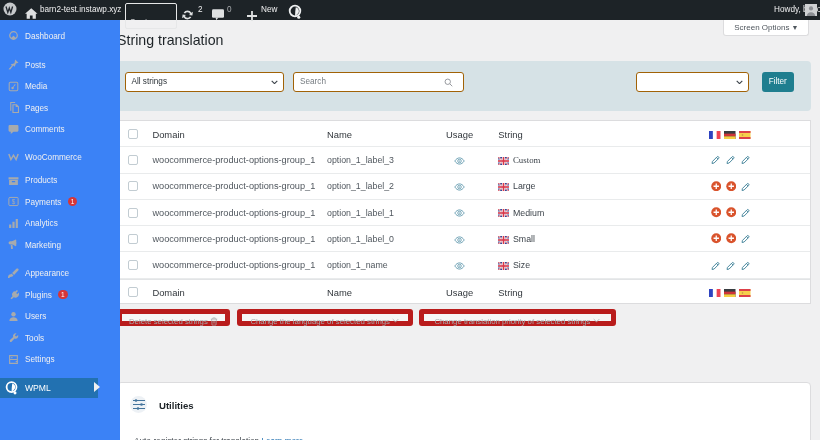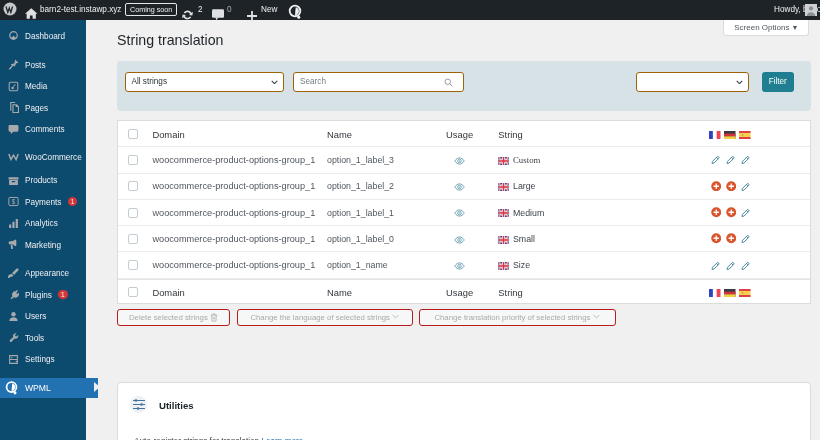--- a/index.html
+++ b/index.html
@@ -4,21 +4,21 @@
 <style>
 * { margin:0; padding:0; box-sizing:border-box; }
 html,body { width:820px; height:440px; overflow:hidden; }
 body { font-family:"Liberation Sans", sans-serif; background:#f0f0f1; position:relative; }
 
 
 #adminbar { position:absolute; left:0; top:0; width:820px; height:20px; background:#1d2327; color:#f0f0f1; font-size:8.2px; z-index:50; }
 #adminbar .it { position:absolute; top:0; height:20px; line-height:20px; white-space:nowrap; }
 
 
-#sidebar { position:absolute; left:0; top:20px; width:86px; height:420px; background:#0c4a6e; z-index:40; }
+#sidebar { position:absolute; left:0; top:20px; width:120px; height:420px; background:#3b82f6; z-index:40; }
 .mi { position:absolute; left:0; width:98px; height:21px; color:#f0f0f1; font-size:8.2px; }
 .mi .ic { position:absolute; left:8px; top:50%; margin-top:-5.5px; width:11px; height:11px; }
 .mi .tx { position:absolute; left:25px; top:50%; transform:translateY(-50%); }
 .badge { display:inline-block; background:#d63638; color:#fff; border-radius:5px; min-width:9.5px; height:9.5px; line-height:9.5px; text-align:center; font-size:6.5px; margin-left:4px; vertical-align:1px; }
 #wpml-item { position:absolute; left:0; top:357.8px; width:98px; height:20.4px; background:#2271b1; color:#fff; }
 #wpml-item .arrow { position:absolute; right:-2px; top:50%; margin-top:-5.5px; width:0; height:0; border-top:5.5px solid transparent; border-bottom:5.5px solid transparent; border-left:6px solid #f0f0f1; }
 #submenu { position:absolute; left:0; top:378.2px; width:98px; height:42px; background:#2c3338; }
 #submenu .si { position:absolute; left:6px; color:#a9aeb3; font-size:8.2px; line-height:13.5px; }
 
 
@@ -37,37 +37,37 @@
 .trow { position:absolute; left:0; width:691.5px; }
 .cb { position:absolute; left:9.5px; top:50%; margin-top:-5px; width:10px; height:10px; border:1px solid #c2ccd2; border-radius:2px; background:#fff; }
 .cell { position:absolute; top:50%; transform:translateY(-50%); font-size:8.8px; white-space:nowrap; }
 
 .trow { position:absolute; left:0; width:691.5px; height:26.3px; }
 .rb { border-bottom:1px solid #e9ebec; }
 .hcell { color:#32373c; font-size:9.4px; }
 .dcell { color:#50575e; }
 .icoset { position:absolute; top:50%; transform:translateY(-50%); }
 
-.dbtn { position:absolute; background:#f6f7f7; border:1px solid #b91c1c; border-radius:3px; color:#a7aaad; font-size:7.8px; height:16.5px; line-height:15px; text-align:center; }
+.dbtn { position:absolute; background:#f6f7f7; border:5px solid #b91c1c; border-radius:3px; color:#a7aaad; font-size:7.8px; height:16.5px; line-height:15px; text-align:center; }
 
 
 #utils { position:absolute; left:19px; top:362px; width:694px; height:90px; background:#fff; border:1px solid #dcdcde; border-radius:4px; }
 </style>
 </head>
 <body>
 <div id="adminbar">
   <svg class="it" style="left:2.5px;top:1.5px;height:14px;" width="14" height="14" viewBox="0 0 20 20">
       <circle cx="10" cy="10" r="9.3" fill="#c6c9cb"></circle>
       <path d="M4.3 6.4l2.6 8.4 2.1-6.1 2.2 6.1 2.5-8.4" fill="none" stroke="#23282e" stroke-width="1.9"></path>
     </svg>
   <svg class="it" style="left:25px;top:4px;" width="12.5" height="12" viewBox="0 0 12 11">
       <path d="M6 0 0 5.2h1.6V10h3.1V7h2.6v3h3.1V5.2H12z" fill="#dee0e1"></path>
     </svg>
   <span class="it" style="left:40px;">barn2-test.instawp.xyz</span>
-  <span class="it" style="left:125px;top:3.2px;height:12.6px;line-height:11.5px;border:1px solid #e6e7e8;border-radius:2px;padding:0 4px;font-size:7.2px;">Coming soon</span>
+  <span class="it" style="left:125px;top:3.2px;height:12.6px;line-height:11.5px;border:1px solid #e6e7e8;border-radius:2px;padding:12px 4px;font-size:7.2px;">Coming soon</span>
   <svg class="it" style="left:181px;top:4.8px;" width="13" height="10.5" viewBox="0 0 26 21">
       <path d="M13 1.5a9 9 0 0 1 7.8 4.5l3-1.8-1 7.3-7.3-1 2.9-1.7A5.6 5.6 0 0 0 13 5a5.6 5.6 0 0 0-4.8 2.6L5.3 5.8A9 9 0 0 1 13 1.5z" fill="#dee0e1"></path>
       <path d="M13 19.5a9 9 0 0 1-7.8-4.5l-3 1.8 1-7.3 7.3 1-2.9 1.7A5.6 5.6 0 0 0 13 16a5.6 5.6 0 0 0 4.8-2.6l2.9 1.8A9 9 0 0 1 13 19.5z" fill="#dee0e1"></path>
     </svg>
   <span class="it" style="left:198px;">2</span>
   <svg class="it" style="left:212px;top:4.5px;" width="12" height="11.5" viewBox="0 0 24 23">
       <rect width="24" height="17" rx="2.5" fill="#dee0e1"></rect>
       <path d="M7 16.5h6L8.5 22z" fill="#dee0e1"></path>
     </svg>
   <span class="it" style="left:227px;color:#a7aaad;">0</span>

